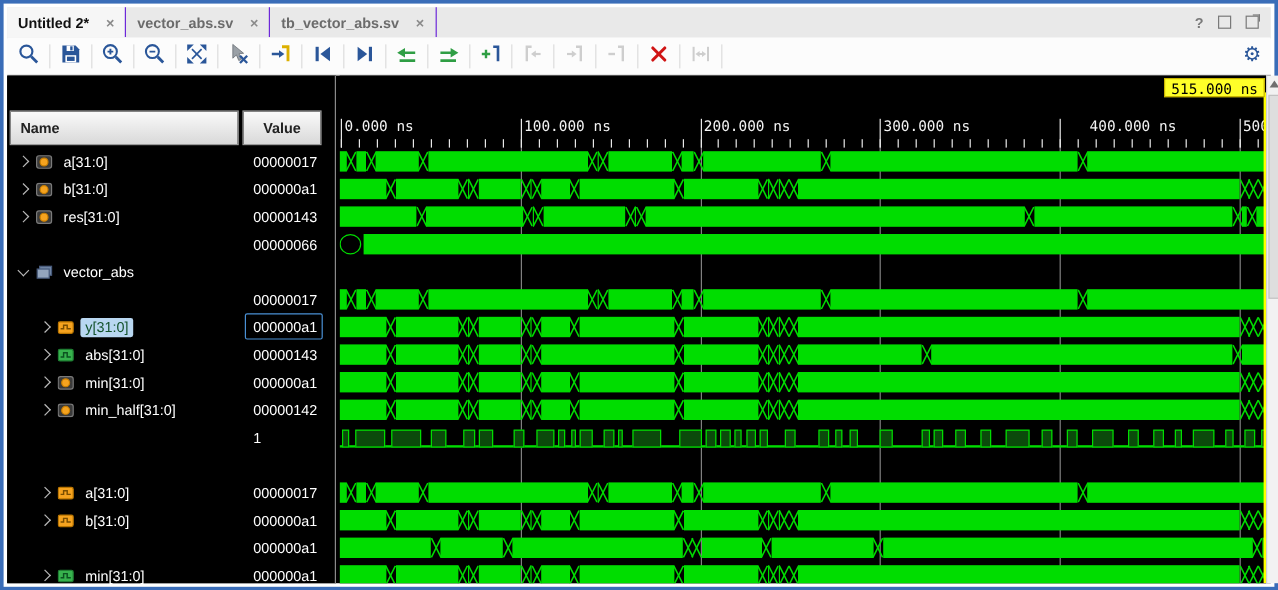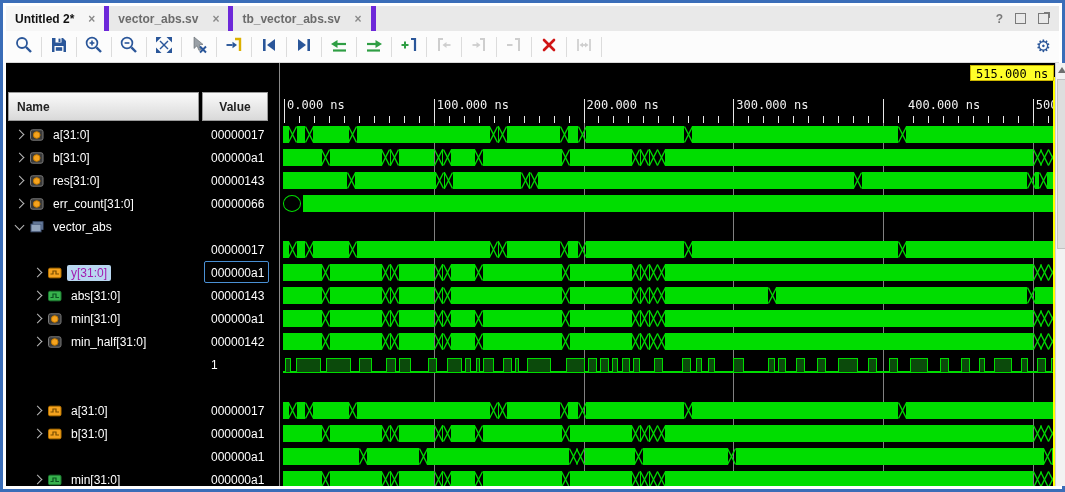--- a/index.html
+++ b/index.html
@@ -1,20 +1,20 @@
 <!DOCTYPE html>
 <html><head>
 <meta charset="utf-8">
 <style>
   html,body{margin:0;padding:0;}
   body{width:1065px;height:492px;overflow:hidden;font-family:"Liberation Sans",sans-serif;font-size:12px;background:#fff;position:relative;}
   .window{position:absolute;inset:0;border:3px solid #3a6db8;box-sizing:border-box;background:#fff;}
   
   .tabbar{position:absolute;left:3px;top:3px;right:3px;height:25px;background:#e9e9e9;border-bottom:1px solid #cdcdcd;display:flex;align-items:stretch;}
-  .tab{display:flex;align-items:center;padding:0 9px;border-right:5px solid #6d28d9;color:#6b6b6b;font-weight:bold;cursor:default;}
+  .tab{display:flex;align-items:center;padding:0 9px;border-right:1px solid #6d28d9;color:#6b6b6b;font-weight:bold;cursor:default;}
   .tab.active{background:#f6f6f6;color:#111;}
   .tab .close{margin-left:14px;color:#8a8a8a;font-size:12px;line-height:1;}
   .tab-controls{margin-left:auto;display:flex;align-items:center;gap:12px;padding-right:10px;color:#7a7a7a;font-weight:bold;}
   .ctl-box{width:9px;height:9px;border:1.5px solid #7a7a7a;display:inline-block;}
   .ctl-pop{width:9px;height:9px;border:1.5px solid #7a7a7a;display:inline-block;position:relative;}
   .ctl-pop:after{content:"";position:absolute;right:-2px;top:-2px;width:5px;height:5px;border-top:1.5px solid #7a7a7a;border-right:1.5px solid #7a7a7a;}
   
   .toolbar{position:absolute;left:3px;top:28px;right:3px;height:32px;background:#fcfcfc;border-bottom:1px solid #d8d8d8;display:flex;align-items:center;box-sizing:border-box;padding-left:4px;}
   .tbtn{width:28px;height:24px;display:flex;align-items:center;justify-content:center;}
   .tbtn.disabled{opacity:.55;}
@@ -26,21 +26,21 @@
   .col-header{position:absolute;top:29px;height:29px;box-sizing:border-box;background:linear-gradient(#fafafa,#d9d9d9);border:1px solid #9a9a9a;color:#222;font-weight:bold;display:flex;align-items:center;}
   .name-header{left:2px;width:191px;padding-left:8px;}
   .value-header{left:196px;width:66px;justify-content:center;}
   .tree-rows{position:absolute;left:2px;top:60px;right:2px;bottom:0;}
   .trow{position:absolute;left:0;right:0;height:23px;display:flex;align-items:center;color:#fff;white-space:nowrap;}
   .chev{width:6px;height:6px;border-right:1.5px solid #b9b9b9;border-bottom:1.5px solid #b9b9b9;display:inline-block;transform:rotate(-45deg);margin-right:7px;flex:0 0 auto;}
   .chev.down{transform:rotate(45deg);margin-top:-3px;}
   .chev.none{border-color:transparent;}
   .sig-icon{display:inline-block;width:14px;height:12px;margin-right:5px;flex:0 0 auto;}
   .tlabel{padding:1px 4px;border-radius:2px;}
-  .tlabel.selected{background:#b9d7f1;color:#a21caf;}
+  .tlabel.selected{background:#b9d7f1;color:#14532d;}
   .vcell{position:absolute;left:196px;width:65px;height:22px;line-height:22px;color:#fff;padding-left:6px;box-sizing:border-box;border:1px solid transparent;border-radius:2px;}
   .vcell.selected{border-color:#4a90d4;}
   
   .wave-panel{position:absolute;left:277px;top:0;width:772px;bottom:0;background:#000;overflow:hidden;}
   .ruler-label{position:absolute;top:35px;color:#f2f2f2;font-family:"DejaVu Sans Mono",monospace;font-size:12px;white-space:nowrap;}
   .tick{position:absolute;width:1px;background:#e8e8e8;}
   .gridline{position:absolute;width:1px;top:60px;bottom:0;background:rgba(255,255,255,.5);}
   .wrow{position:absolute;left:0;width:772px;height:23px;}
   .seg{position:absolute;top:3px;height:17px;}
   .xmark{position:absolute;top:3px;}
@@ -267,28 +267,20 @@
           <div class="vcell" style="top: 23px;">000000a1</div>
           <div class="trow" style="top: 46px; padding-left: 8px;">
             <span class="chev"></span>
             <span class="sig-icon"><svg width="14" height="12" viewBox="0 0 14 12">
                 <rect x="0.5" y="0.8" width="12.5" height="10.4" rx="2" fill="#3a3a3a" stroke="#7a7a7a"></rect>
                 <circle cx="6.7" cy="6" r="3.3" fill="#f5a31f" stroke="#c77d00"></circle>
               </svg></span>
             <span class="tlabel">res[31:0]</span>
           </div>
           <div class="vcell" style="top: 46px;">00000143</div>
-          <div class="trow" style="top: 69px; padding-left: 8px;">
-            <span class="chev"></span>
-            <span class="sig-icon"><svg width="14" height="12" viewBox="0 0 14 12">
-                <rect x="0.5" y="0.8" width="12.5" height="10.4" rx="2" fill="#3a3a3a" stroke="#7a7a7a"></rect>
-                <circle cx="6.7" cy="6" r="3.3" fill="#f5a31f" stroke="#c77d00"></circle>
-              </svg></span>
-            <span class="tlabel">err_count[31:0]</span>
-          </div>
           <div class="vcell" style="top: 69px;">00000066</div>
           <div class="trow" style="top: 92px; padding-left: 8px;">
             <span class="chev down"></span>
             <span class="sig-icon"><svg width="14" height="12" viewBox="0 0 14 12">
                 <rect x="3" y="0.8" width="10" height="7.6" fill="#6f84a3" stroke="#46597a"></rect>
                 <rect x="1" y="3.2" width="10" height="7.6" fill="#93a5bd" stroke="#46597a"></rect>
               </svg></span>
             <span class="tlabel">vector_abs</span>
           </div>
           <div class="vcell" style="top: 92px;"></div>

